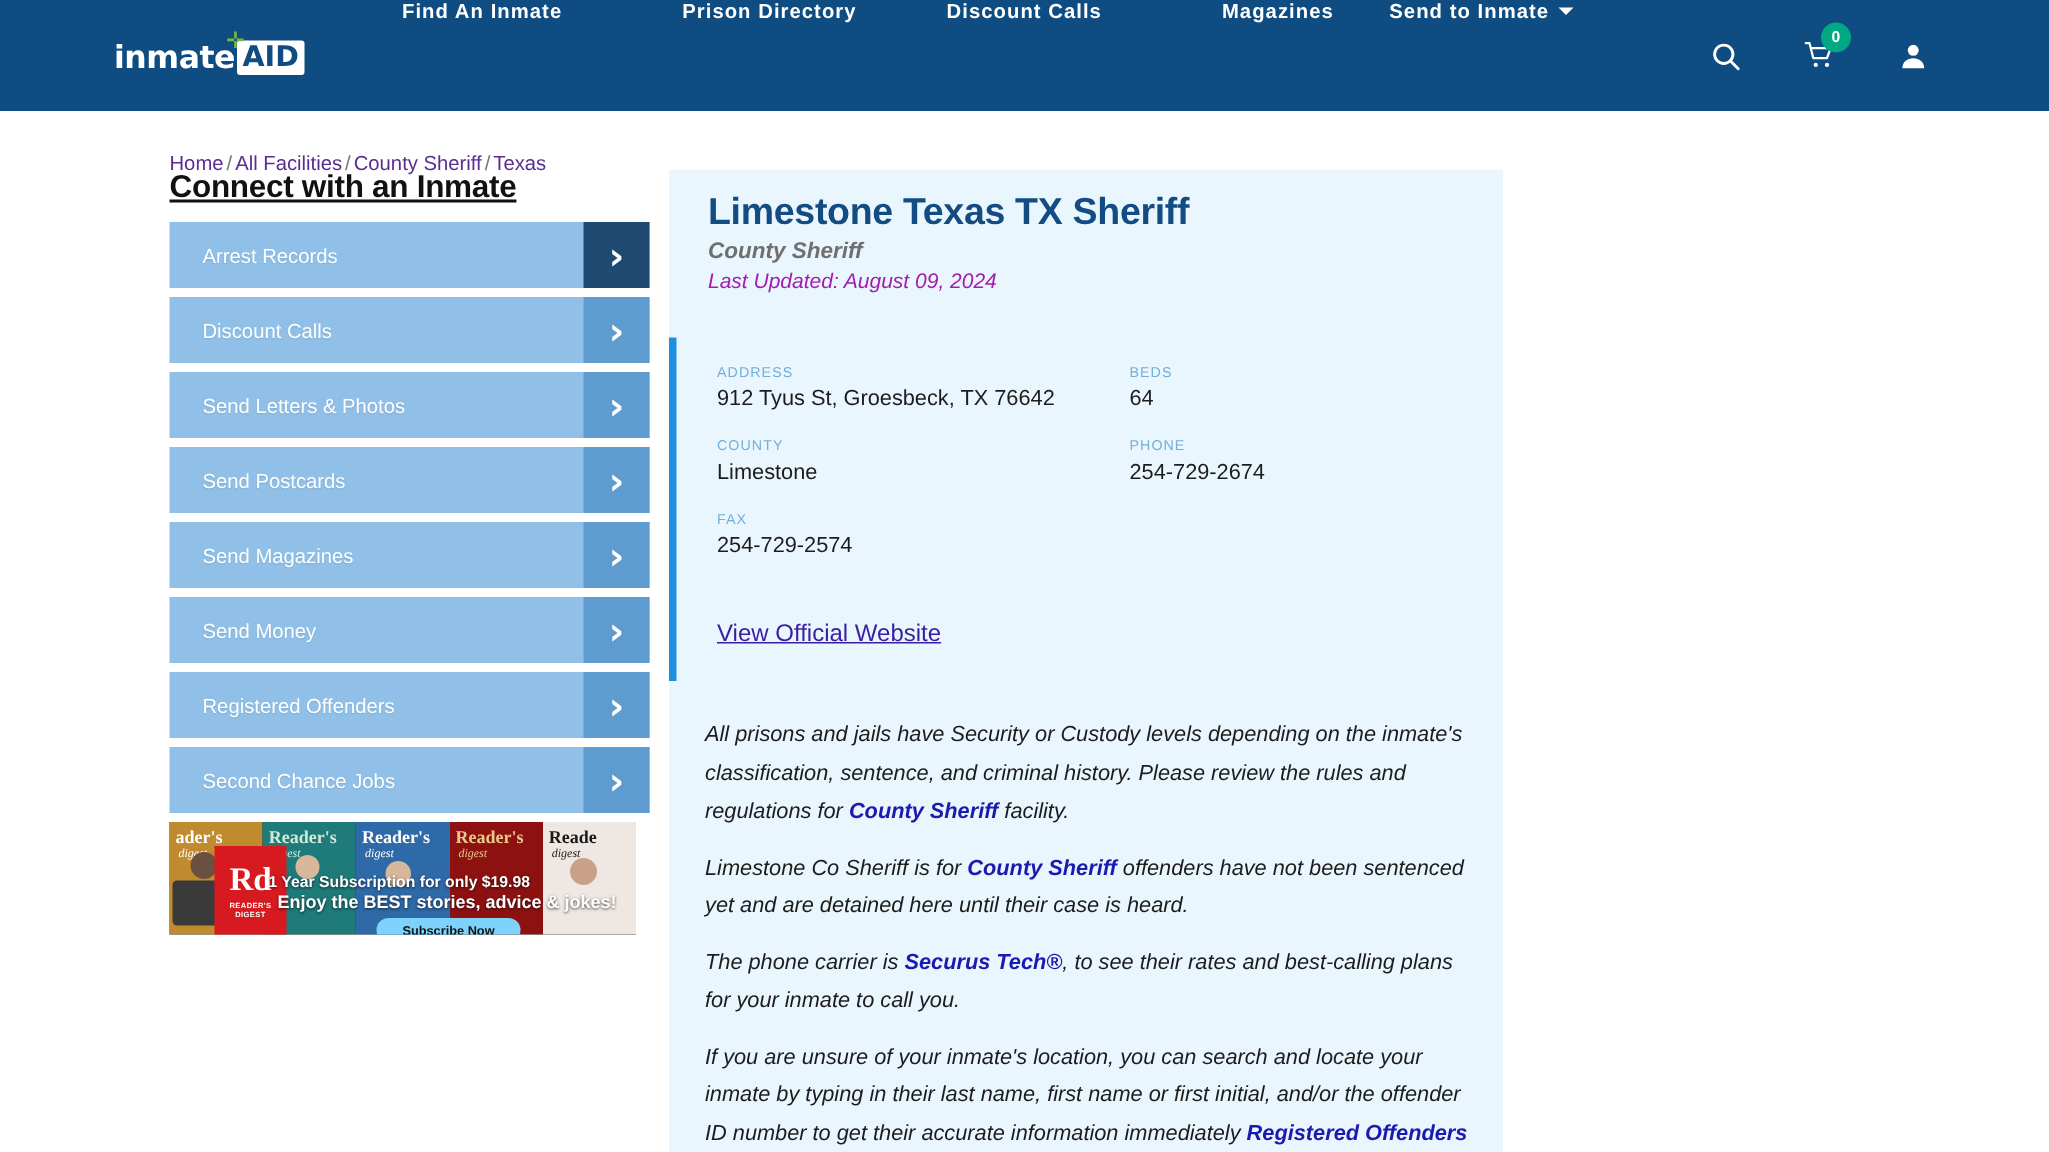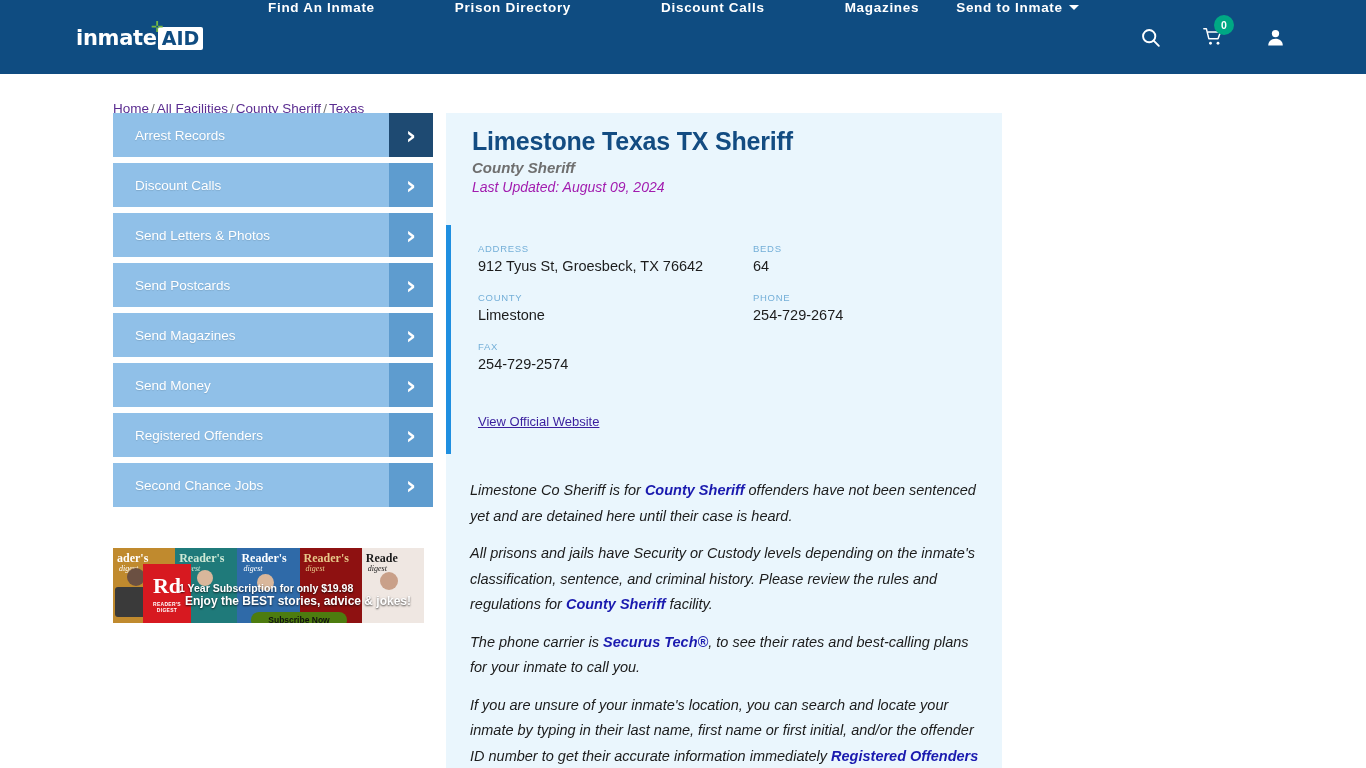--- a/index.html
+++ b/index.html
@@ -41,21 +41,21 @@
   .main-nav {
     position: absolute; left: 268px; top: 0;
     height: 74px; display: flex; align-items: flex-start;
   }
   .nav-item {
     color: #ffffff; font-size: 13.5px; font-weight: 700;
     letter-spacing: 0.7px; cursor: pointer; white-space: nowrap;
     font-family: "Liberation Sans", sans-serif;
   }
   .nav-gap-1 { margin-right: 80px; }
-  .nav-gap-2 { margin-right: 90px; }
+  .nav-gap-2 { margin-right: 60px; }
   .nav-gap-3 { margin-right: 80px; }
   .nav-gap-4 { margin-right: 37px; }
   .caret {
     display: inline-block; margin-left: 6px;
     border-left: 5px solid transparent;
     border-right: 5px solid transparent;
     border-top: 5px solid #ffffff;
     vertical-align: 2px;
   }
 
@@ -174,21 +174,21 @@
     text-align: left; text-shadow: 0 1px 2px rgba(0,0,0,0.7);
   }
   .ad-line2 {
     position: absolute; left: 60px; top: 46px; width: 250px;
     color: #ffffff; font-size: 12px; font-weight: 700;
     text-align: center; text-shadow: 0 1px 2px rgba(0,0,0,0.7);
   }
   .ad-cta {
     position: absolute; left: 138px; top: 64px;
     width: 96px; height: 16px; border-radius: 8px;
-    background: #4d7c0f; color: #111111;
+    background: #7dd3fc; color: #111111;
     font-size: 8.5px; font-weight: 700;
     display: flex; align-items: center; justify-content: center;
     cursor: pointer;
   }
 
   
   .panel {
     position: absolute; left: 446px; top: 113px;
     width: 556px; height: 655px;
     background: #eaf6fd;
@@ -219,21 +219,21 @@
     row-gap: 0px;
   }
   .info-cell { margin-bottom: 17px; }
   .info-label {
     font-size: 9.5px; color: #74afd8; letter-spacing: 0.7px;
     text-transform: uppercase; margin-bottom: 3px;
   }
   .info-value { font-size: 14.5px; color: #1c1c1c; line-height: 18px; }
   .official-link {
     position: absolute; left: 478px; top: 414px;
-    font-size: 13px; color: #3a1f9e; text-decoration: underline;
+    font-size: 16px; color: #3a1f9e; text-decoration: underline;
     cursor: pointer;
   }
 
   .body-copy {
     position: absolute; left: 470px; top: 478px;
     width: 516px;
   }
   .body-copy p {
     font-size: 14.5px; font-style: italic; color: #1c1c1c;
     line-height: 25.5px; margin-bottom: 12px;
@@ -288,20 +288,21 @@
       </svg>
     </div>
   </div>
 </div>
 
 <div class="breadcrumb">
   <a href="#">Home</a><span class="sep">/</span><a href="#">All Facilities</a><span class="sep">/</span><a href="#">County Sheriff</a><span class="sep">/</span><a href="#">Texas</a>
 </div>
 
 <div class="sidebar">
+  <div class="sidebar-title">Connect with an Inmate</div>
 
   <div class="side-btn active">
     <span class="side-btn-label">Arrest Records</span>
     <span class="side-btn-chev">
         <span class="chev-glyph">›</span>
       </span>
   </div>
   <div class="side-btn">
     <span class="side-btn-label">Discount Calls</span>
     <span class="side-btn-chev">
@@ -409,17 +410,17 @@
         <div class="info-label">FAX</div>
         <div class="info-value">254-729-2574</div>
       </div>
     </div>
   </div>
 </div>
 
 <div class="official-link">View Official Website</div>
 
 <div class="body-copy">
+  <p><span>All prisons and jails have Security or Custody levels depending on the inmate's classification, sentence, and criminal history. Please review the rules and regulations for </span><a class="lnk" href="#">County Sheriff</a><span> facility.</span></p>
   <p><span>Limestone Co Sheriff is for </span><a class="lnk" href="#">County Sheriff</a><span> offenders have not been sentenced yet and are detained here until their case is heard.</span></p>
-  <p><span>All prisons and jails have Security or Custody levels depending on the inmate's classification, sentence, and criminal history. Please review the rules and regulations for </span><a class="lnk" href="#">County Sheriff</a><span> facility.</span></p>
   <p><span>The phone carrier is </span><a class="lnk" href="#">Securus Tech®</a><span>, to see their rates and best-calling plans for your inmate to call you.</span></p>
   <p><span>If you are unsure of your inmate's location, you can search and locate your inmate by typing in their last name, first name or first initial, and/or the offender ID number to get their accurate information immediately </span><a class="lnk" href="#">Registered Offenders</a></p>
 </div>
 
 </body></html>

